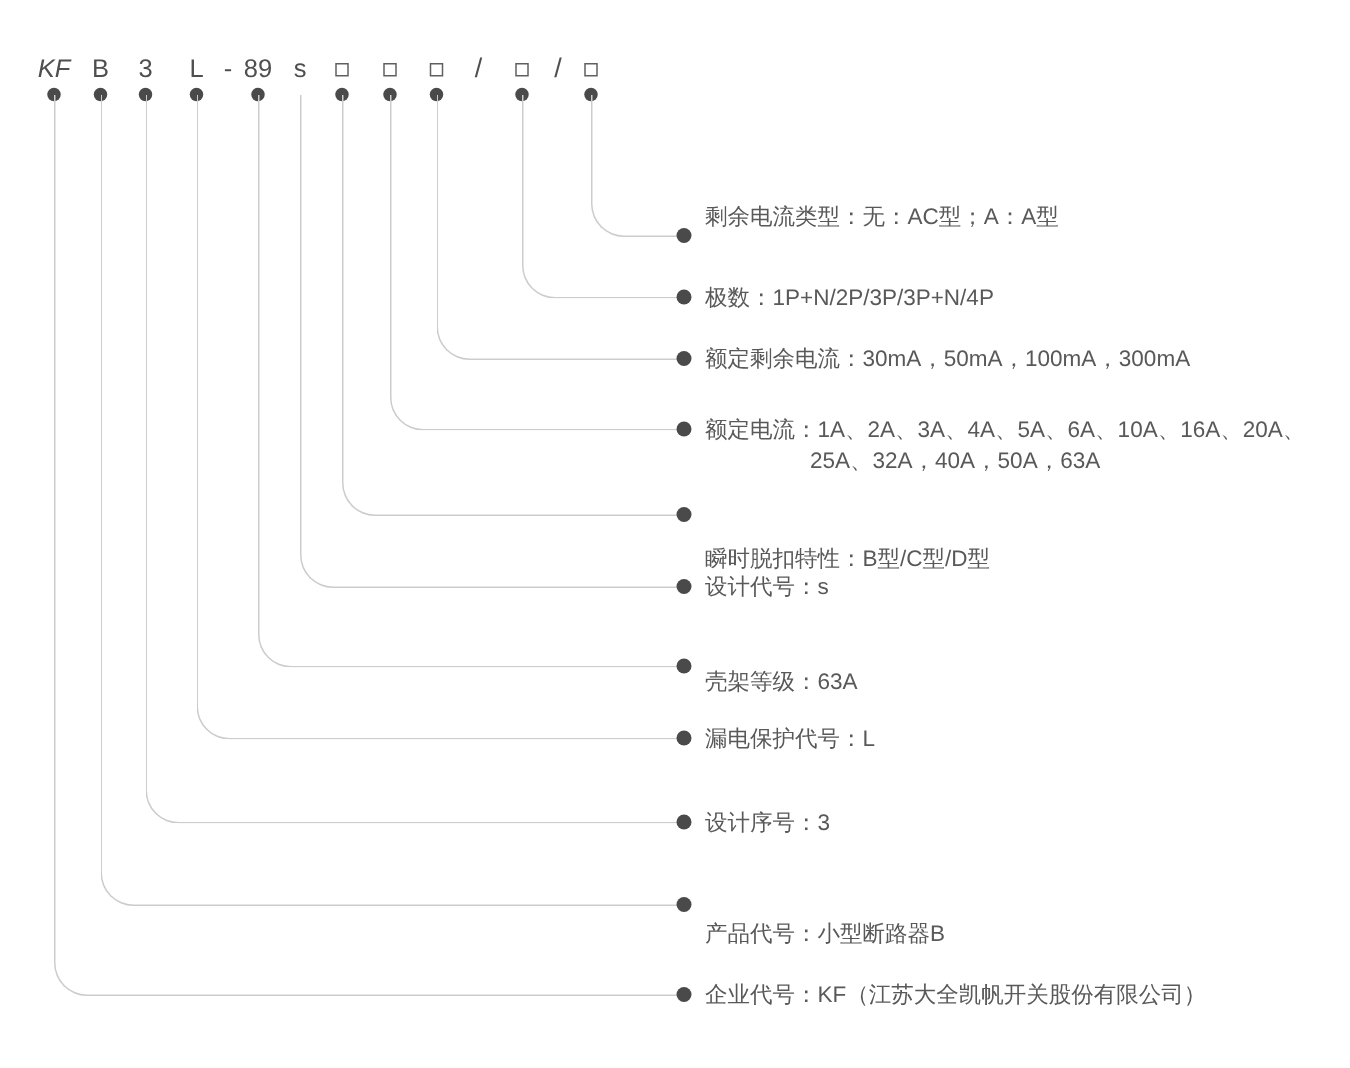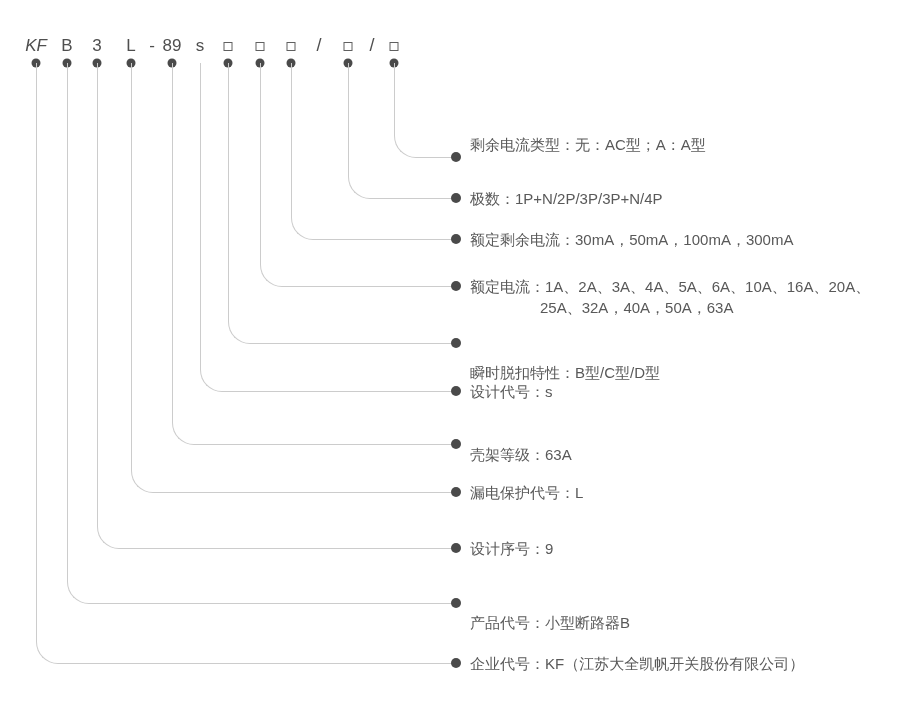--- a/index.html
+++ b/index.html
@@ -141,21 +141,21 @@
       <div class="label" style="top: 380.5px;">
         <div class="line1">设计代号：s</div>
       </div>
       <div class="label" style="top: 444px;">
         <div class="line1">壳架等级：63A</div>
       </div>
       <div class="label" style="top: 481.5px;">
         <div class="line1">漏电保护代号：L</div>
       </div>
       <div class="label" style="top: 537.5px;">
-        <div class="line1">设计序号：9</div>
+        <div class="line1">设计序号：3</div>
       </div>
       <div class="label" style="top: 612px;">
         <div class="line1">产品代号：小型断路器B</div>
       </div>
       <div class="label" style="top: 652.5px;">
         <div class="line1">企业代号：KF（江苏大全凯帆开关股份有限公司）</div>
       </div>
     </div>
 </div>
 

